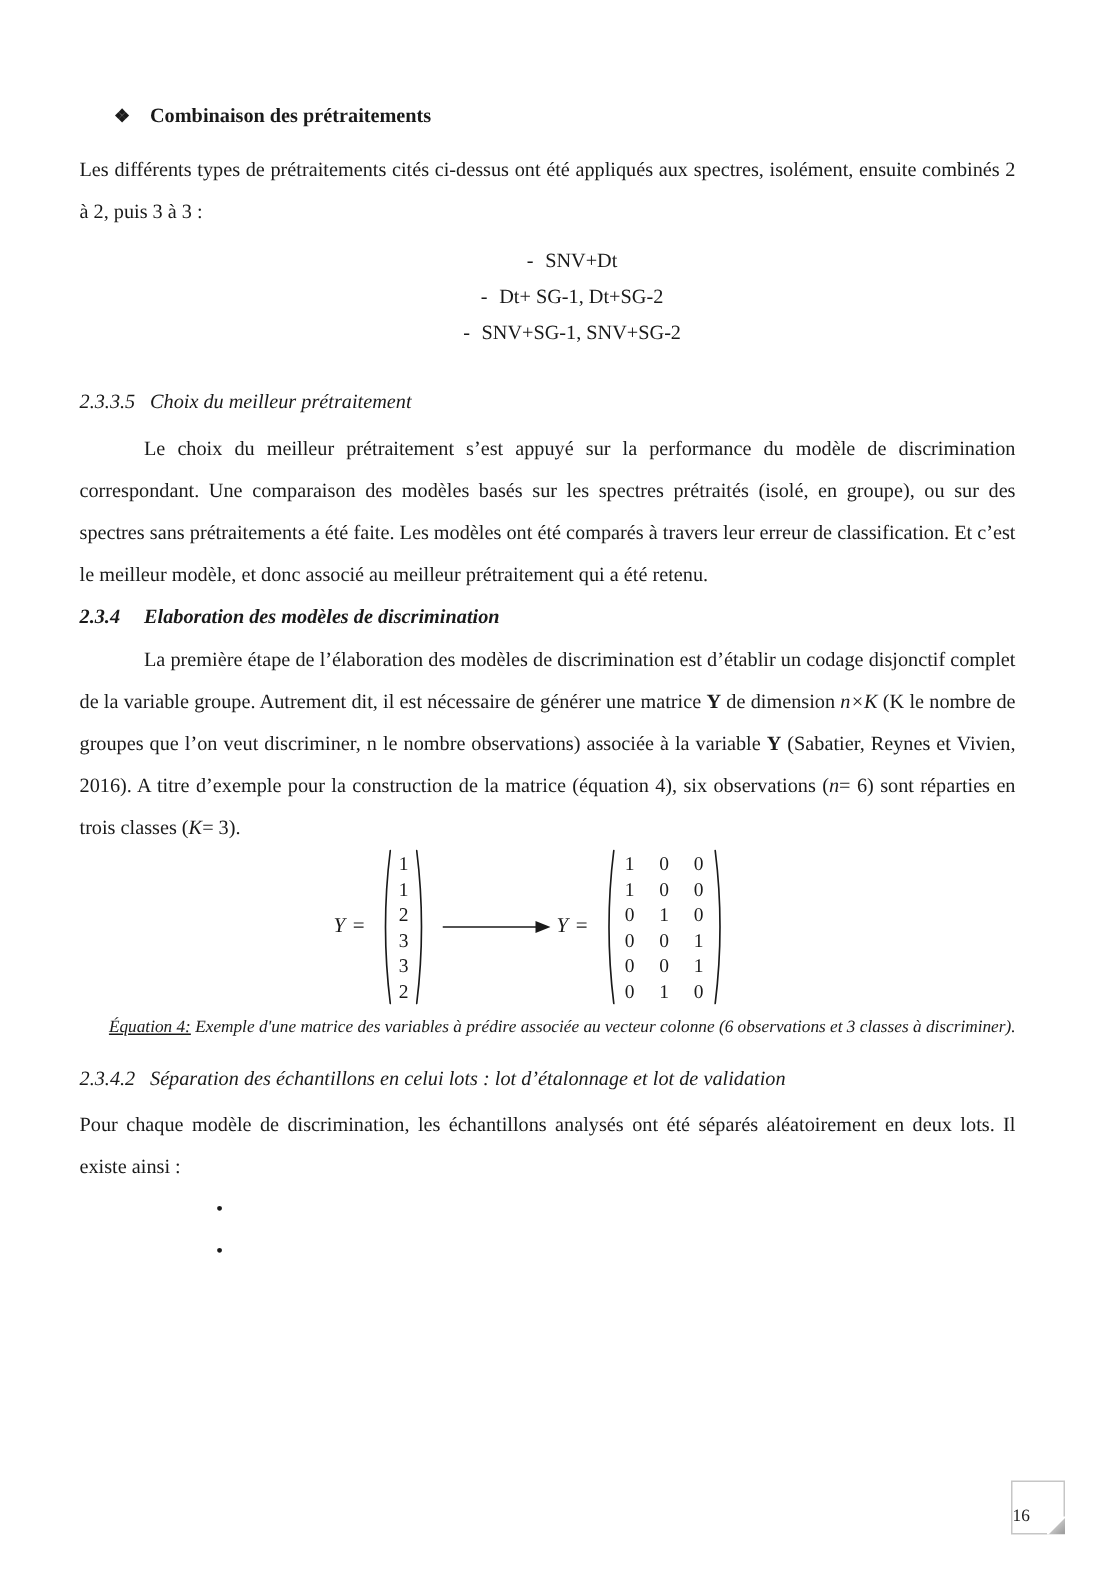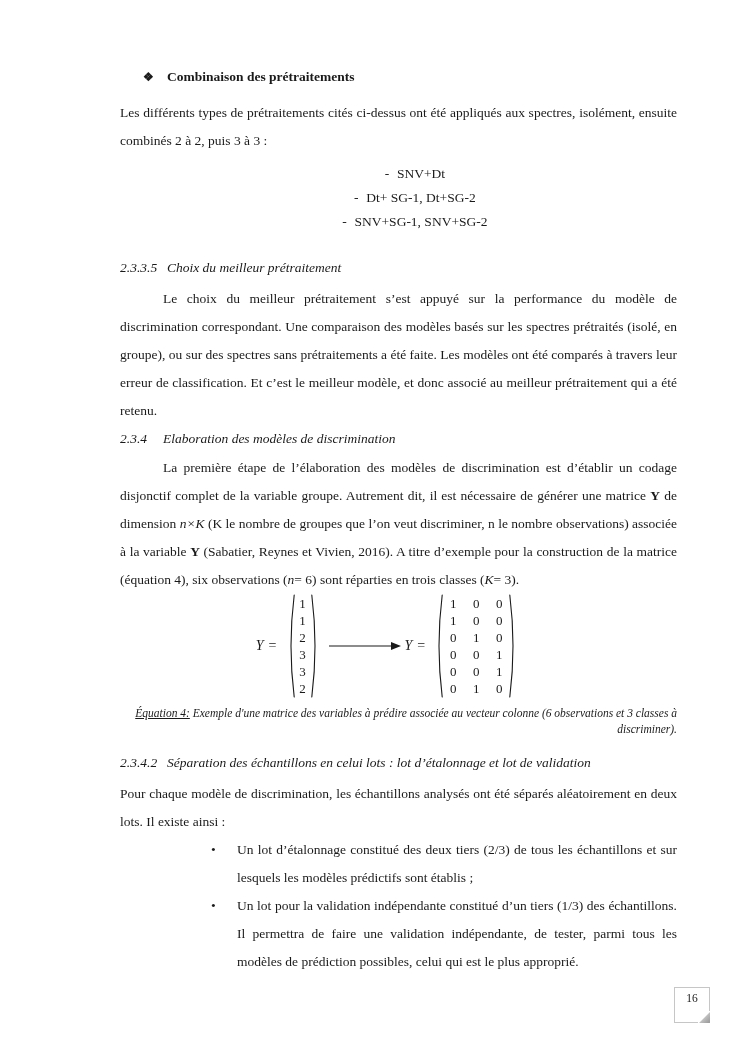--- a/index.html
+++ b/index.html
@@ -5,21 +5,21 @@
   html, body { margin: 0; padding: 0; background: #ffffff; }
   .page {
     position: relative;
     width: 745px;
     height: 1053px;
     background: #ffffff;
     color: #1a1a1a;
     font-family: "Liberation Serif", "DejaVu Serif", serif;
     font-size: 13.5px;
     box-sizing: border-box;
-    padding: 68px 68px 0 120px;
+    padding: 68px 68px 0 53px;
     overflow: hidden;
   }
 
   
   .h-bullet { line-height: 18px; margin: 0 0 0 23px; font-weight: bold; }
   .h-bullet .diamond { display: inline-block; width: 24px; font-size: 12px; }
 
   
   .body-text { margin: 0; text-align: justify; line-height: 28px; }
   .intro { margin-top: 13px; }
@@ -29,21 +29,21 @@
 
   
   .dash-list { margin-top: 7px; }
   .dash-item { line-height: 24px; padding-left: 25px; text-align: center; }
   .dash-item .dash-marker { display: inline-block; width: 20px; }
 
   
   .sec-head { font-style: italic; line-height: 21px; }
   .sec-head .sec-num { display: inline-block; min-width: 47px; }
   .sec-head.short-num .sec-num { min-width: 43px; }
-  .sec-head.bold { font-weight: normal; }
+  .sec-head.bold { font-weight: bold; }
   .h2335 { margin-top: 24px; line-height: 19px; }
   .h234  { margin-top: 3px; }
   .h2341 { margin-top: 2px; }
   .h2342 { margin-top: 15px; }
   .p-choix { margin-top: 8px; }
   .p-codage { margin-top: 5px; }
   .p-sep { margin-top: 7px; }
 
   
   .equation {
@@ -89,21 +89,21 @@
   
   .pagebox {
     position: absolute;
     right: 35px;
     bottom: 30px;
     width: 34px;
     height: 34px;
     border: 1px solid #c6c6c6;
     background: #ffffff;
   }
-  .pagenum { text-align: center; margin-top: 3px; font-size: 11.5px; line-height: 14px; }
+  .pagenum { margin-top: 16px; font-size: 11.5px; line-height: 14px; }
   .fold-cut {
     position: absolute; right: -1px; bottom: -1px;
     width: 12px; height: 12px; background: #ffffff;
   }
   .fold {
     position: absolute; right: -1px; bottom: -1px;
     width: 11px; height: 11px;
     background: linear-gradient(135deg, #e3e3e3 10%, #9f9f9f 90%);
     clip-path: polygon(100% 0, 100% 100%, 0 100%);
   }
@@ -204,25 +204,23 @@
 
   <div class="sec-head h2342">
     <span class="sec-num">2.3.4.2</span><span>Séparation des échantillons en celui lots : lot d’étalonnage et lot de validation</span>
   </div>
 
   <p class="body-text p-sep">Pour chaque modèle de discrimination, les échantillons analysés ont été séparés aléatoirement en deux lots. Il existe ainsi :</p>
 
   <div class="bullet-list">
     <div class="bullet-item">
       <span class="bullet-marker">•</span>
-      <div class="bullet-text">Un lot d’étalonnage constitué des deux tiers (2/3) de tous les échantillons et sur lesquels les modèles prédictifs sont établis ;</div>
     </div>
     <div class="bullet-item">
       <span class="bullet-marker">•</span>
-      <div class="bullet-text">Un lot pour la validation indépendante constitué d’un tiers (1/3) des échantillons. Il permettra de faire une validation indépendante, de tester, parmi tous les modèles de prédiction possibles, celui qui est le plus approprié.</div>
     </div>
   </div>
 
   <div class="pagebox">
     <div class="pagenum">16</div>
     <div class="fold-cut"></div>
     <div class="fold"></div>
   </div>
 
 </div>

